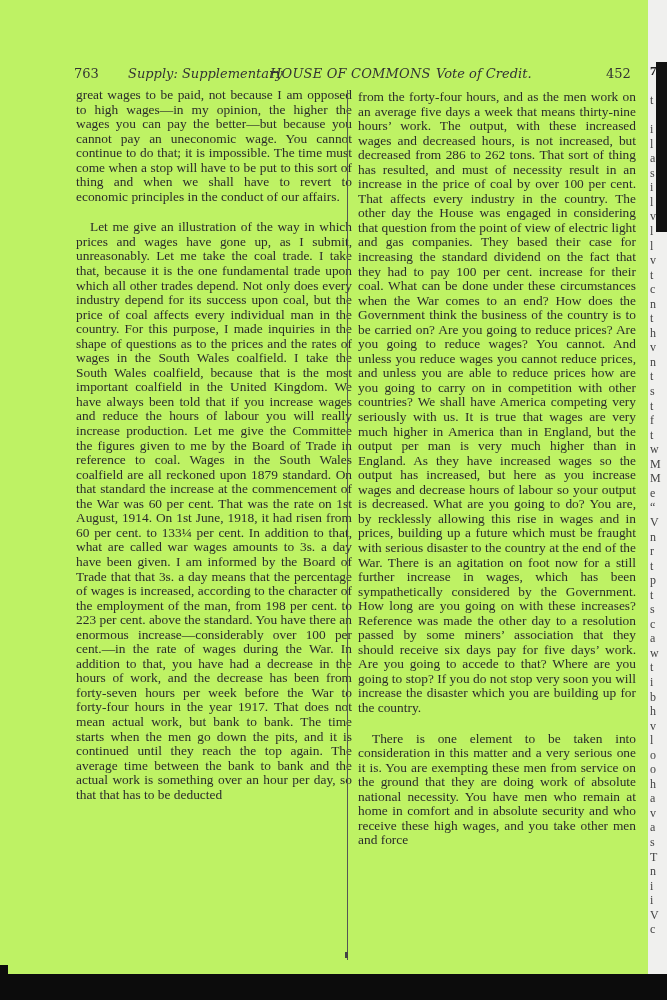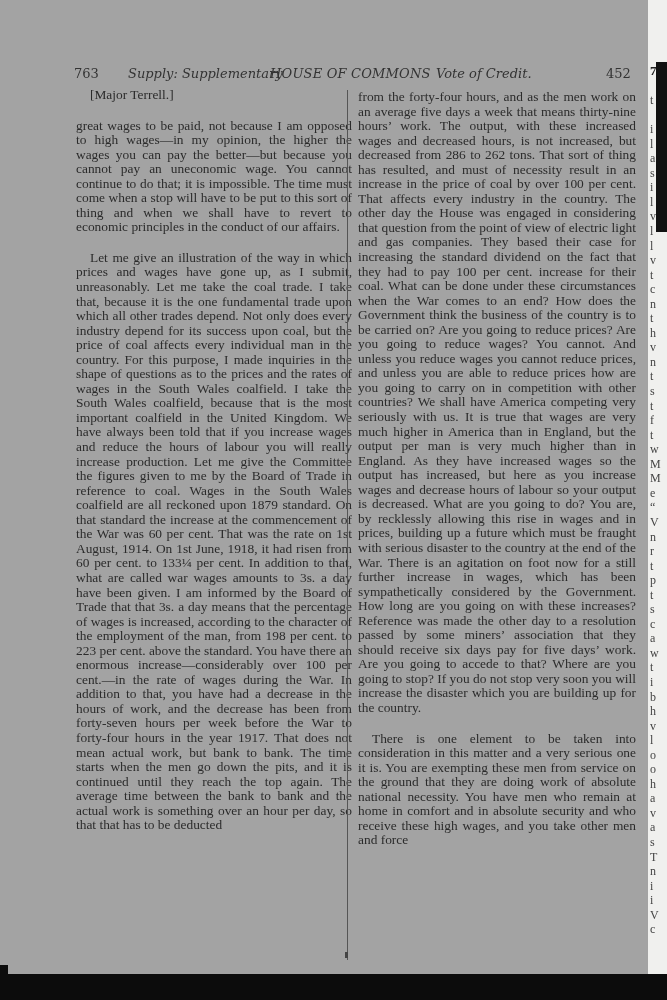--- a/index.html
+++ b/index.html
@@ -4,21 +4,21 @@
 <style>
   html, body { margin: 0; padding: 0; }
   body {
     width: 667px; height: 1000px; overflow: hidden;
     background: #f2f2f0; position: relative;
     font-family: "DejaVu Serif", "Liberation Serif", serif;
     color: #2a2a2a;
   }
   .page {
     position: absolute; left: 0; top: 0; width: 648px; height: 1000px;
-    background: #a3a3a3;
+    background: #bef264;
   }
   .right-sliver {
     position: absolute; left: 648px; top: 0; width: 19px; height: 1000px;
     background: #f0f0ee;
   }
   .sliver-black {
     position: absolute; left: 656px; top: 62px; width: 11px; height: 170px;
     background: #111;
   }
   .bottom-black {
@@ -72,21 +72,20 @@
 
   <div class="running-head">
     <span class="rh-left-num">763</span>
     <span class="rh-left-title">Supply: Supplementary</span>
     <span class="rh-center">HOUSE OF COMMONS</span>
     <span class="rh-right-title">Vote of Credit.</span>
     <span class="rh-right-num">452</span>
   </div>
 
   <div class="column col-left">
-    <p class="speaker">[Major Terrell.]</p>
     <p>great wages to be paid, not because I am opposed to high wages—in my opinion, the higher the wages you can pay the better—but because you cannot pay an uneconomic wage. You cannot continue to do that; it is impossible. The time must come when a stop will have to be put to this sort of thing and when we shall have to revert to economic principles in the conduct of our affairs.</p>
     <p class="indent">Let me give an illustration of the way in which prices and wages have gone up, as I submit, unreasonably. Let me take the coal trade. I take that, because it is the one fundamental trade upon which all other trades depend. Not only does every industry depend for its success upon coal, but the price of coal affects every individual man in the country. For this purpose, I made inquiries in the shape of questions as to the prices and the rates of wages in the South Wales coalfield. I take the South Wales coalfield, because that is the most important coalfield in the United Kingdom. We have always been told that if you increase wages and reduce the hours of labour you will really increase production. Let me give the Committee the figures given to me by the Board of Trade in reference to coal. Wages in the South Wales coalfield are all reckoned upon 1879 standard. On that standard the increase at the commencement of the War was 60 per cent. That was the rate on 1st August, 1914. On 1st June, 1918, it had risen from 60 per cent. to 133¼ per cent. In addition to that, what are called war wages amounts to 3s. a day have been given. I am informed by the Board of Trade that that 3s. a day means that the percentage of wages is increased, according to the character of the employment of the man, from 198 per cent. to 223 per cent. above the standard. You have there an enormous increase—considerably over 100 per cent.—in the rate of wages during the War. In addition to that, you have had a decrease in the hours of work, and the decrease has been from forty-seven hours per week before the War to forty-four hours in the year 1917. That does not mean actual work, but bank to bank. The time starts when the men go down the pits, and it is continued until they reach the top again. The average time between the bank to bank and the actual work is something over an hour per day, so that that has to be deducted</p>
   </div>
 
   <div class="col-rule"></div>
   <div class="col-rule-tick"></div>
 
   <div class="column col-right">
     <p>from the forty-four hours, and as the men work on an average five days a week that means thirty-nine hours’ work. The output, with these increased wages and decreased hours, is not increased, but decreased from 286 to 262 tons. That sort of thing has resulted, and must of necessity result in an increase in the price of coal by over 100 per cent. That affects every industry in the country. The other day the House was engaged in considering that question from the point of view of electric light and gas companies. They based their case for increasing the standard dividend on the fact that they had to pay 100 per cent. increase for their coal. What can be done under these circumstances when the War comes to an end? How does the Government think the business of the country is to be carried on? Are you going to reduce prices? Are you going to reduce wages? You cannot. And unless you reduce wages you cannot reduce prices, and unless you are able to reduce prices how are you going to carry on in competition with other countries? We shall have America competing very seriously with us. It is true that wages are very much higher in America than in England, but the output per man is very much higher than in England. As they have increased wages so the output has increased, but here as you increase wages and decrease hours of labour so your output is decreased. What are you going to do? You are, by recklessly allowing this rise in wages and in prices, building up a future which must be fraught with serious disaster to the country at the end of the War. There is an agitation on foot now for a still further increase in wages, which has been sympathetically considered by the Government. How long are you going on with these increases? Reference was made the other day to a resolution passed by some miners’ association that they should receive six days pay for five days’ work. Are you going to accede to that? Where are you going to stop? If you do not stop very soon you will increase the disaster which you are building up for the country.</p>
     <p class="indent">There is one element to be taken into consideration in this matter and a very serious one it is. You are exempting these men from service on the ground that they are doing work of absolute national necessity. You have men who remain at home in comfort and in absolute security and who receive these high wages, and you take other men and force</p>

